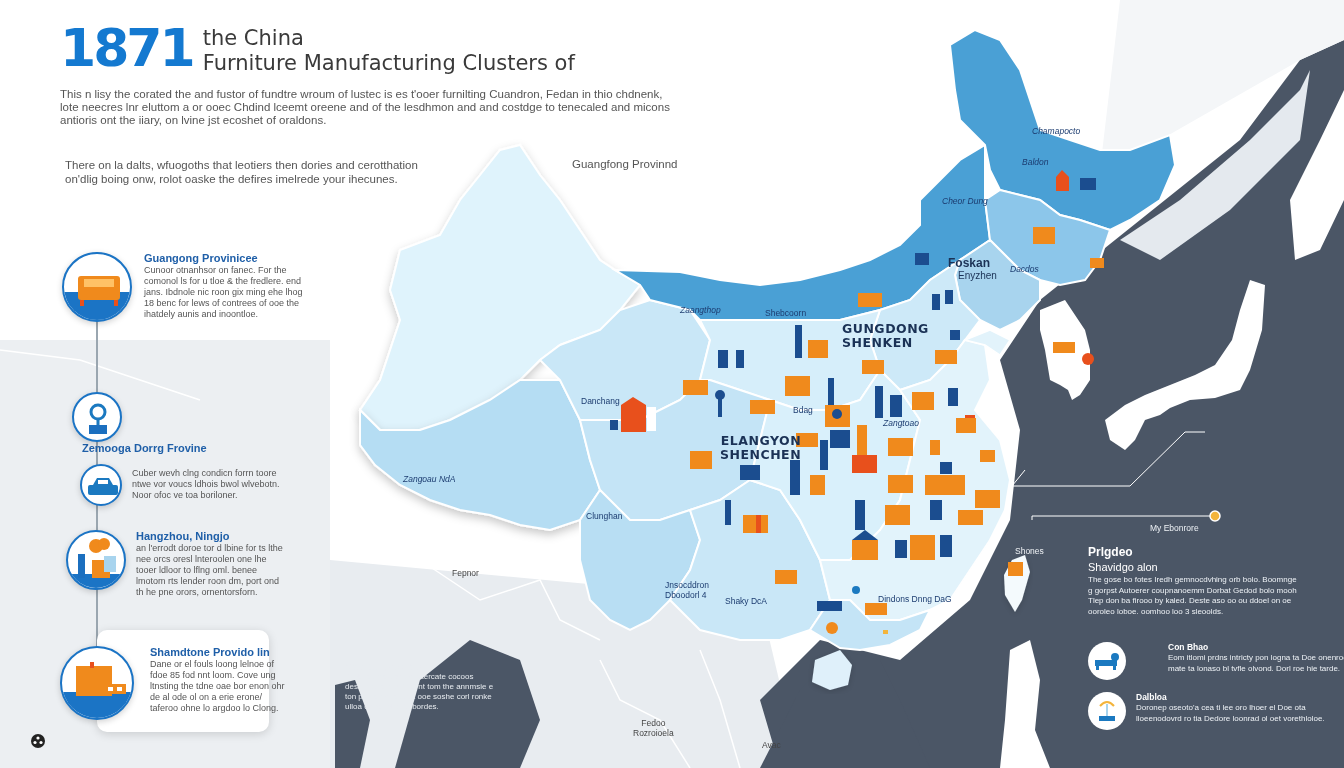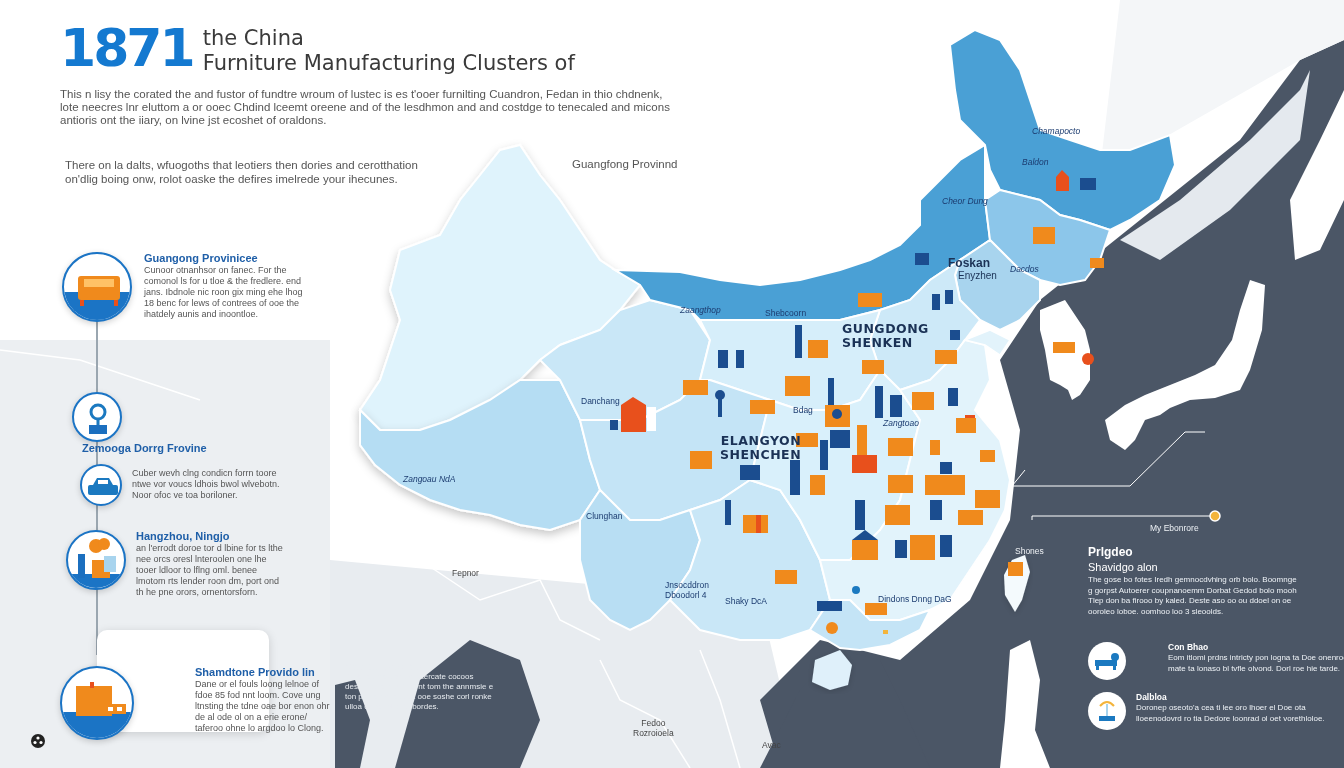--- a/index.html
+++ b/index.html
@@ -281,21 +281,21 @@
       <rect x="36" y="24" width="12" height="16" fill="#a8d4ee"></rect>
     </svg>
   </div>
   <div class="txt" style="width:150px; margin-left:10px;">
     <div class="heading">Hangzhou, Ningjo</div>
     <div class="body">an l'errodt doroe tor d lbine for ts lthe nee orcs oresl lnteroolen one lhe tooer ldloor to lflng oml. benee lmotom rts lender roon dm, port ond th he pne orors, ornentorsforn.</div>
   </div>
 </div>
 
 <div class="card-last-box"></div>
-<div class="card" style="left:60px; top:666px;gap:45px;">
+<div class="card" style="left:60px; top:646px;">
   <div class="badge" style="width:74px;height:74px;">
     <svg width="74" height="74" viewBox="0 0 74 74">
       <rect x="0" y="44" width="74" height="30" fill="#1b74c5"></rect>
       <rect x="14" y="18" width="36" height="30" fill="#f08a1c"></rect>
       <rect x="28" y="14" width="4" height="6" fill="#e8501c"></rect>
       <rect x="40" y="36" width="24" height="10" fill="#f08a1c"></rect>
       <rect x="46" y="39" width="5" height="4" fill="#fff"></rect>
       <rect x="55" y="39" width="5" height="4" fill="#fff"></rect>
     </svg>
   </div>

